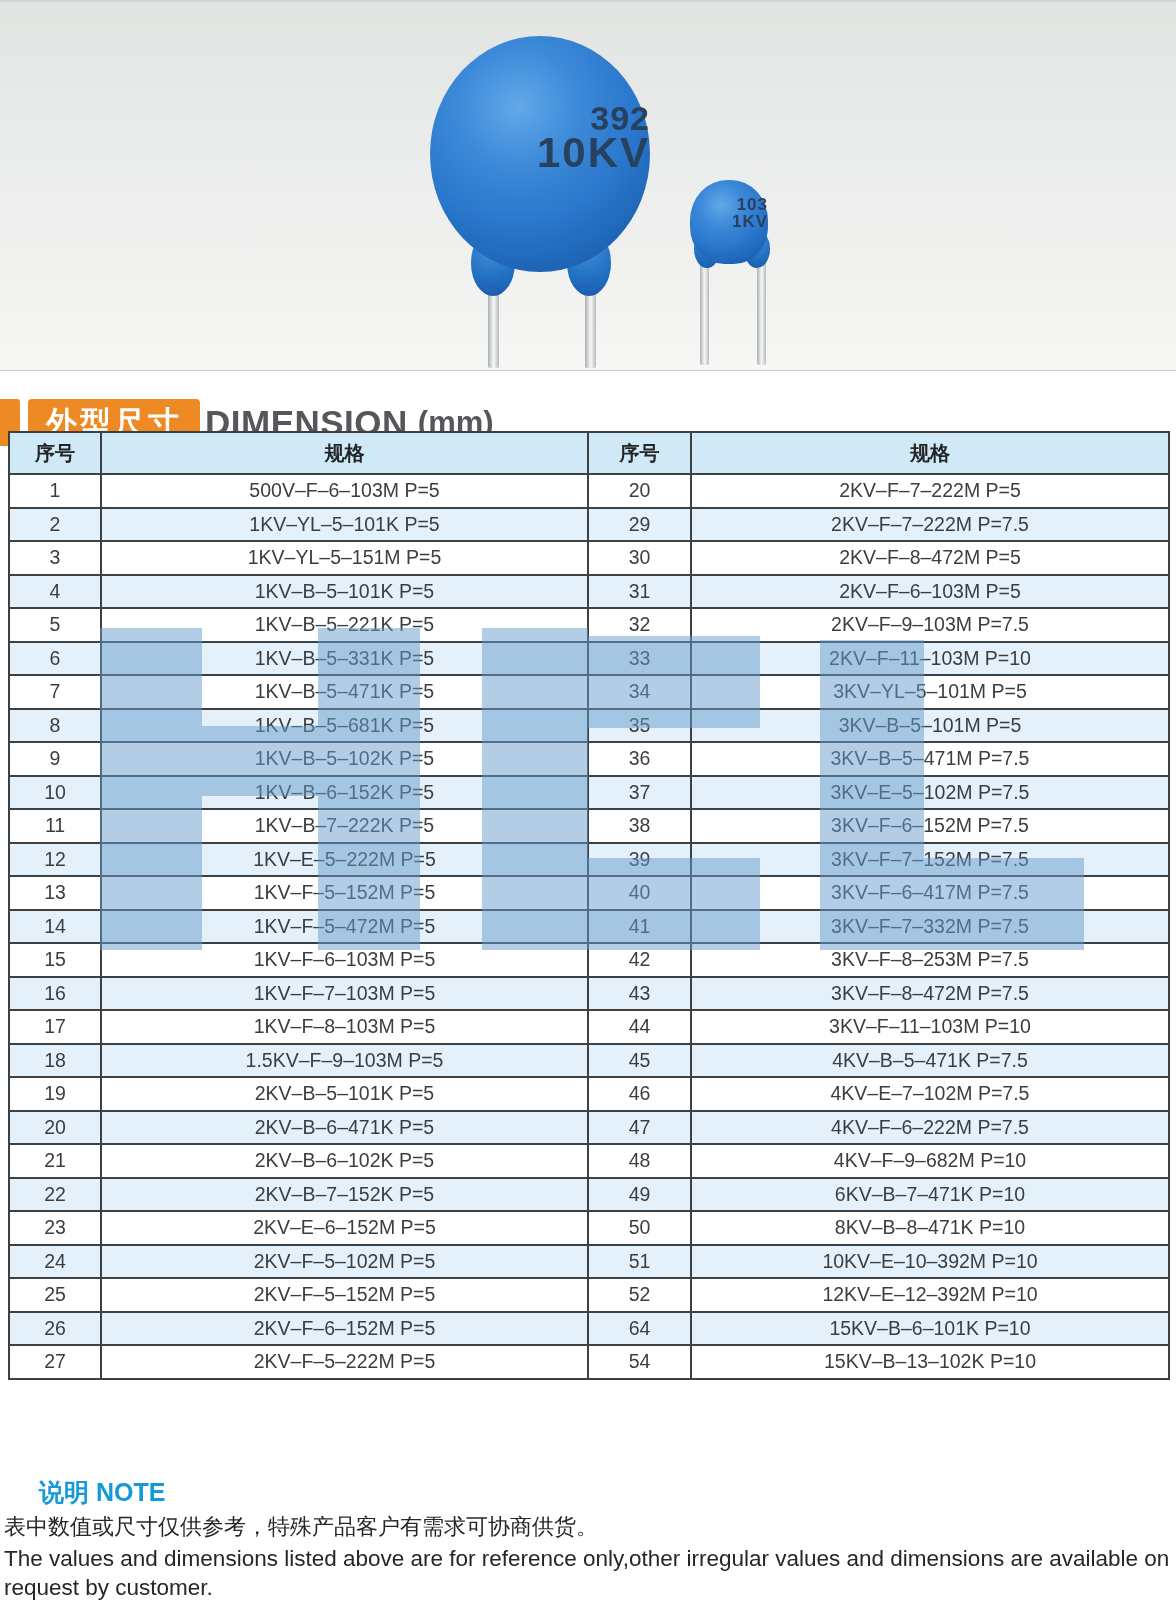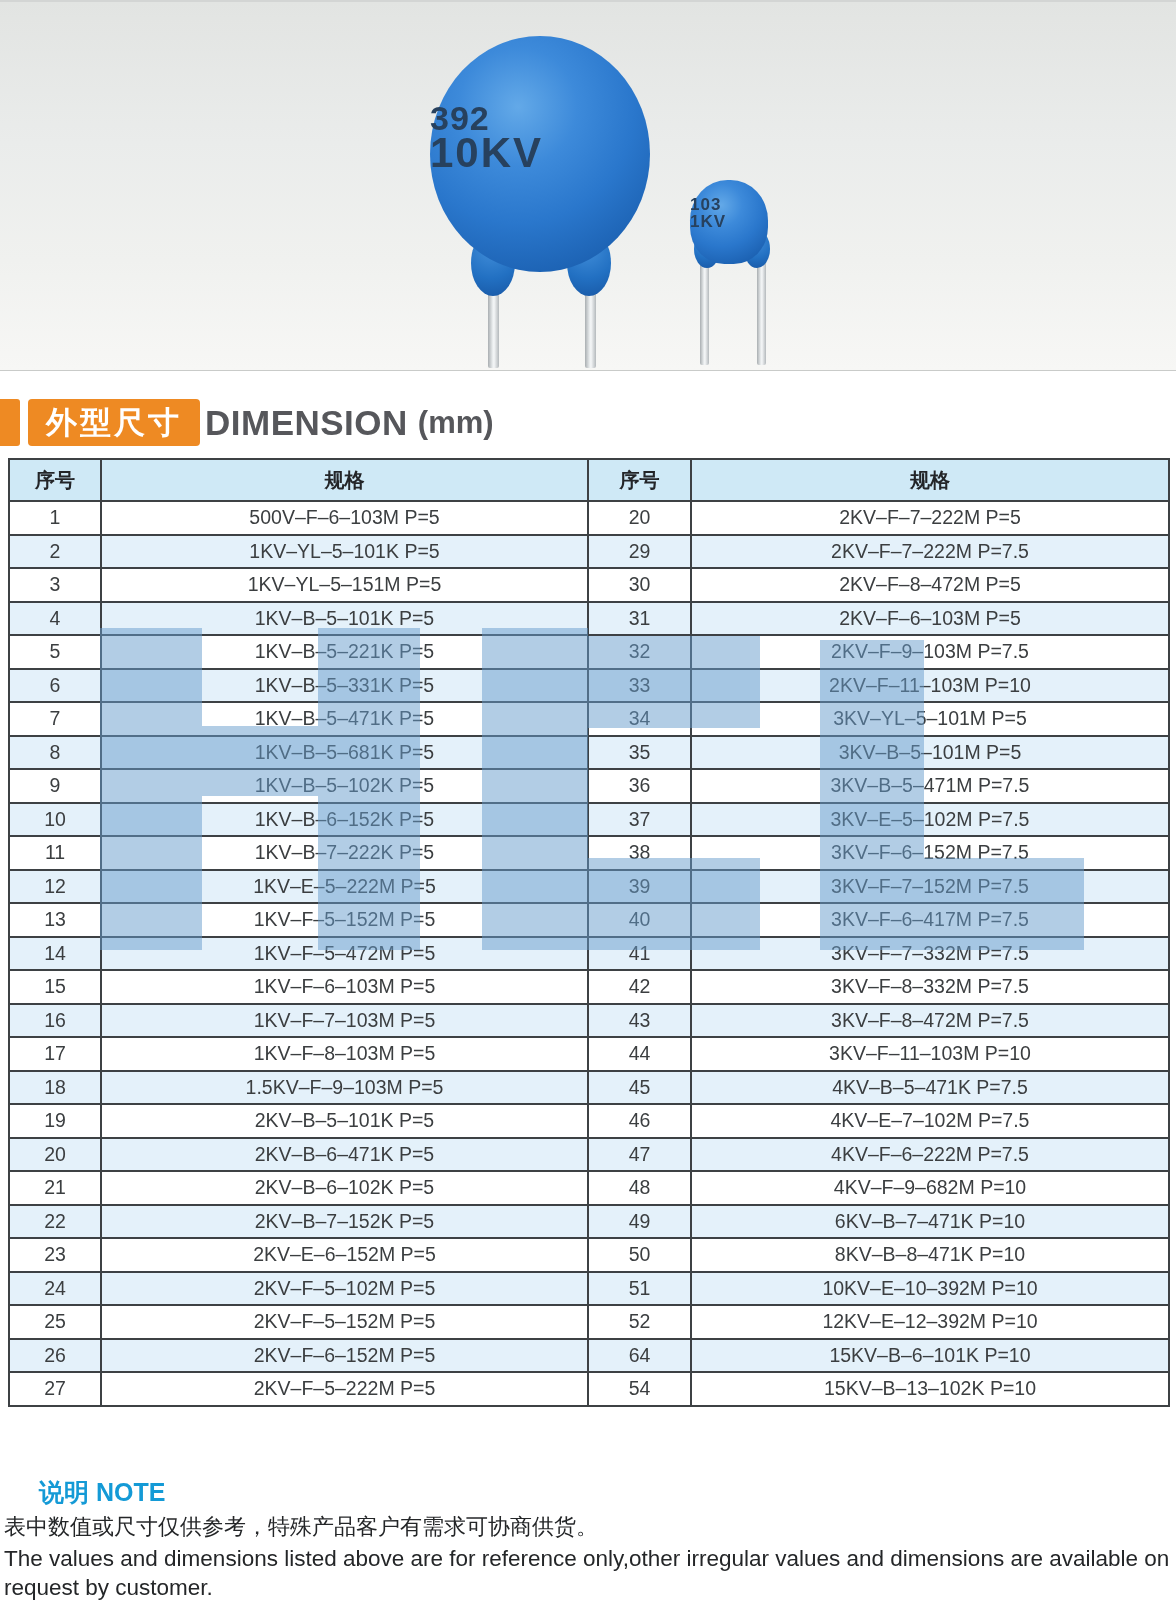--- a/index.html
+++ b/index.html
@@ -10,39 +10,39 @@
   .photo{position:absolute;left:0;top:0;width:1176px;height:368px;
          background:linear-gradient(180deg,#e2e4e2 0%,#eaeceb 38%,#f0f1ef 70%,#f7f7f5 100%);
          border-top:2px solid #d3d5d4;border-bottom:1px solid #c9cbc9;}
   .lead{position:absolute;background:linear-gradient(90deg,#a9aeb1 0%,#eef1f2 45%,#f4f6f7 55%,#b4b9bc 100%);
         border-radius:2px;}
   .lobe{position:absolute;border-radius:50%;
         background:radial-gradient(circle at 45% 30%,#3f8cd8 0%,#2270c2 55%,#1857a4 100%);}
   .disc{position:absolute;border-radius:50%;
         background:radial-gradient(circle at 40% 30%,#63a9e8 0%,#3d8ada 28%,#2a77cc 55%,#1d63b4 80%,#19549e 100%);}
   .disc-small{border-radius:48% 48% 44% 44%;}
-  .cap-label{position:absolute;text-align:left;color:#27415e;font-weight:700;letter-spacing:1px;}
+  .cap-label{position:absolute;text-align:right;color:#27415e;font-weight:700;letter-spacing:1px;}
   .cap-label .l1{display:block;}
   .cap-label .l2{display:block;}
   .big-label .l1{font-size:34px;line-height:32px;}
   .big-label .l2{font-size:42px;line-height:38px;letter-spacing:2px;}
   .small-label .l1{font-size:17px;line-height:17px;}
   .small-label .l2{font-size:17px;line-height:17px;}
 
   
   .sec-head{position:absolute;left:0;top:396px;width:1176px;height:52px;}
   .sec-bar{position:absolute;left:0;top:3px;width:20px;height:47px;background:#ee8a23;border-radius:0 3px 3px 0;}
   .sec-badge{position:absolute;left:28px;top:3px;height:47px;padding:0 18px;background:#ee8a23;border-radius:4px;
              color:#ffffff;font-size:31px;font-weight:700;letter-spacing:3px;display:flex;align-items:center;}
   .sec-title{position:absolute;left:205px;top:3px;height:47px;display:flex;align-items:center;color:#56575b;}
   .sec-title .t-main{font-size:35px;font-weight:800;letter-spacing:0.5px;}
   .sec-title .t-unit{font-size:31px;font-weight:700;margin-left:10px;}
 
   
-  table.dim{position:absolute;left:8px;top:458px;width:1160px;border-collapse:collapse;table-layout:fixed;border-radius:19px;}
+  table.dim{position:absolute;left:8px;top:431px;width:1160px;border-collapse:collapse;table-layout:fixed;border-radius:19px;}
   table.dim th,table.dim td{border:2px solid #3d4144;padding:0;text-align:center;vertical-align:middle;
         font-family:"Liberation Sans","DejaVu Sans",sans-serif;}
   table.dim th{height:40px;background:#cfe9f6;font-size:20px;font-weight:700;color:#232528;}
   table.dim td{height:31.5px;font-size:19.5px;color:#3b3e40;background:#ffffff;}
   table.dim tbody tr:nth-child(even) td{background:#e4f1fa;}
 
   
   .wm{position:absolute;background:rgba(101,155,204,0.50);pointer-events:none;z-index:5;}
 
   
@@ -184,21 +184,21 @@
         <tr>
           <td>14</td>
           <td>1KV–F–5–472M P=5</td>
           <td>41</td>
           <td>3KV–F–7–332M P=7.5</td>
         </tr>
         <tr>
           <td>15</td>
           <td>1KV–F–6–103M P=5</td>
           <td>42</td>
-          <td>3KV–F–8–332M P=7.5</td>
+          <td>3KV–F–8–253M P=7.5</td>
         </tr>
         <tr>
           <td>16</td>
           <td>1KV–F–7–103M P=5</td>
           <td>43</td>
           <td>3KV–F–8–472M P=7.5</td>
         </tr>
         <tr>
           <td>17</td>
           <td>1KV–F–8–103M P=5</td>

